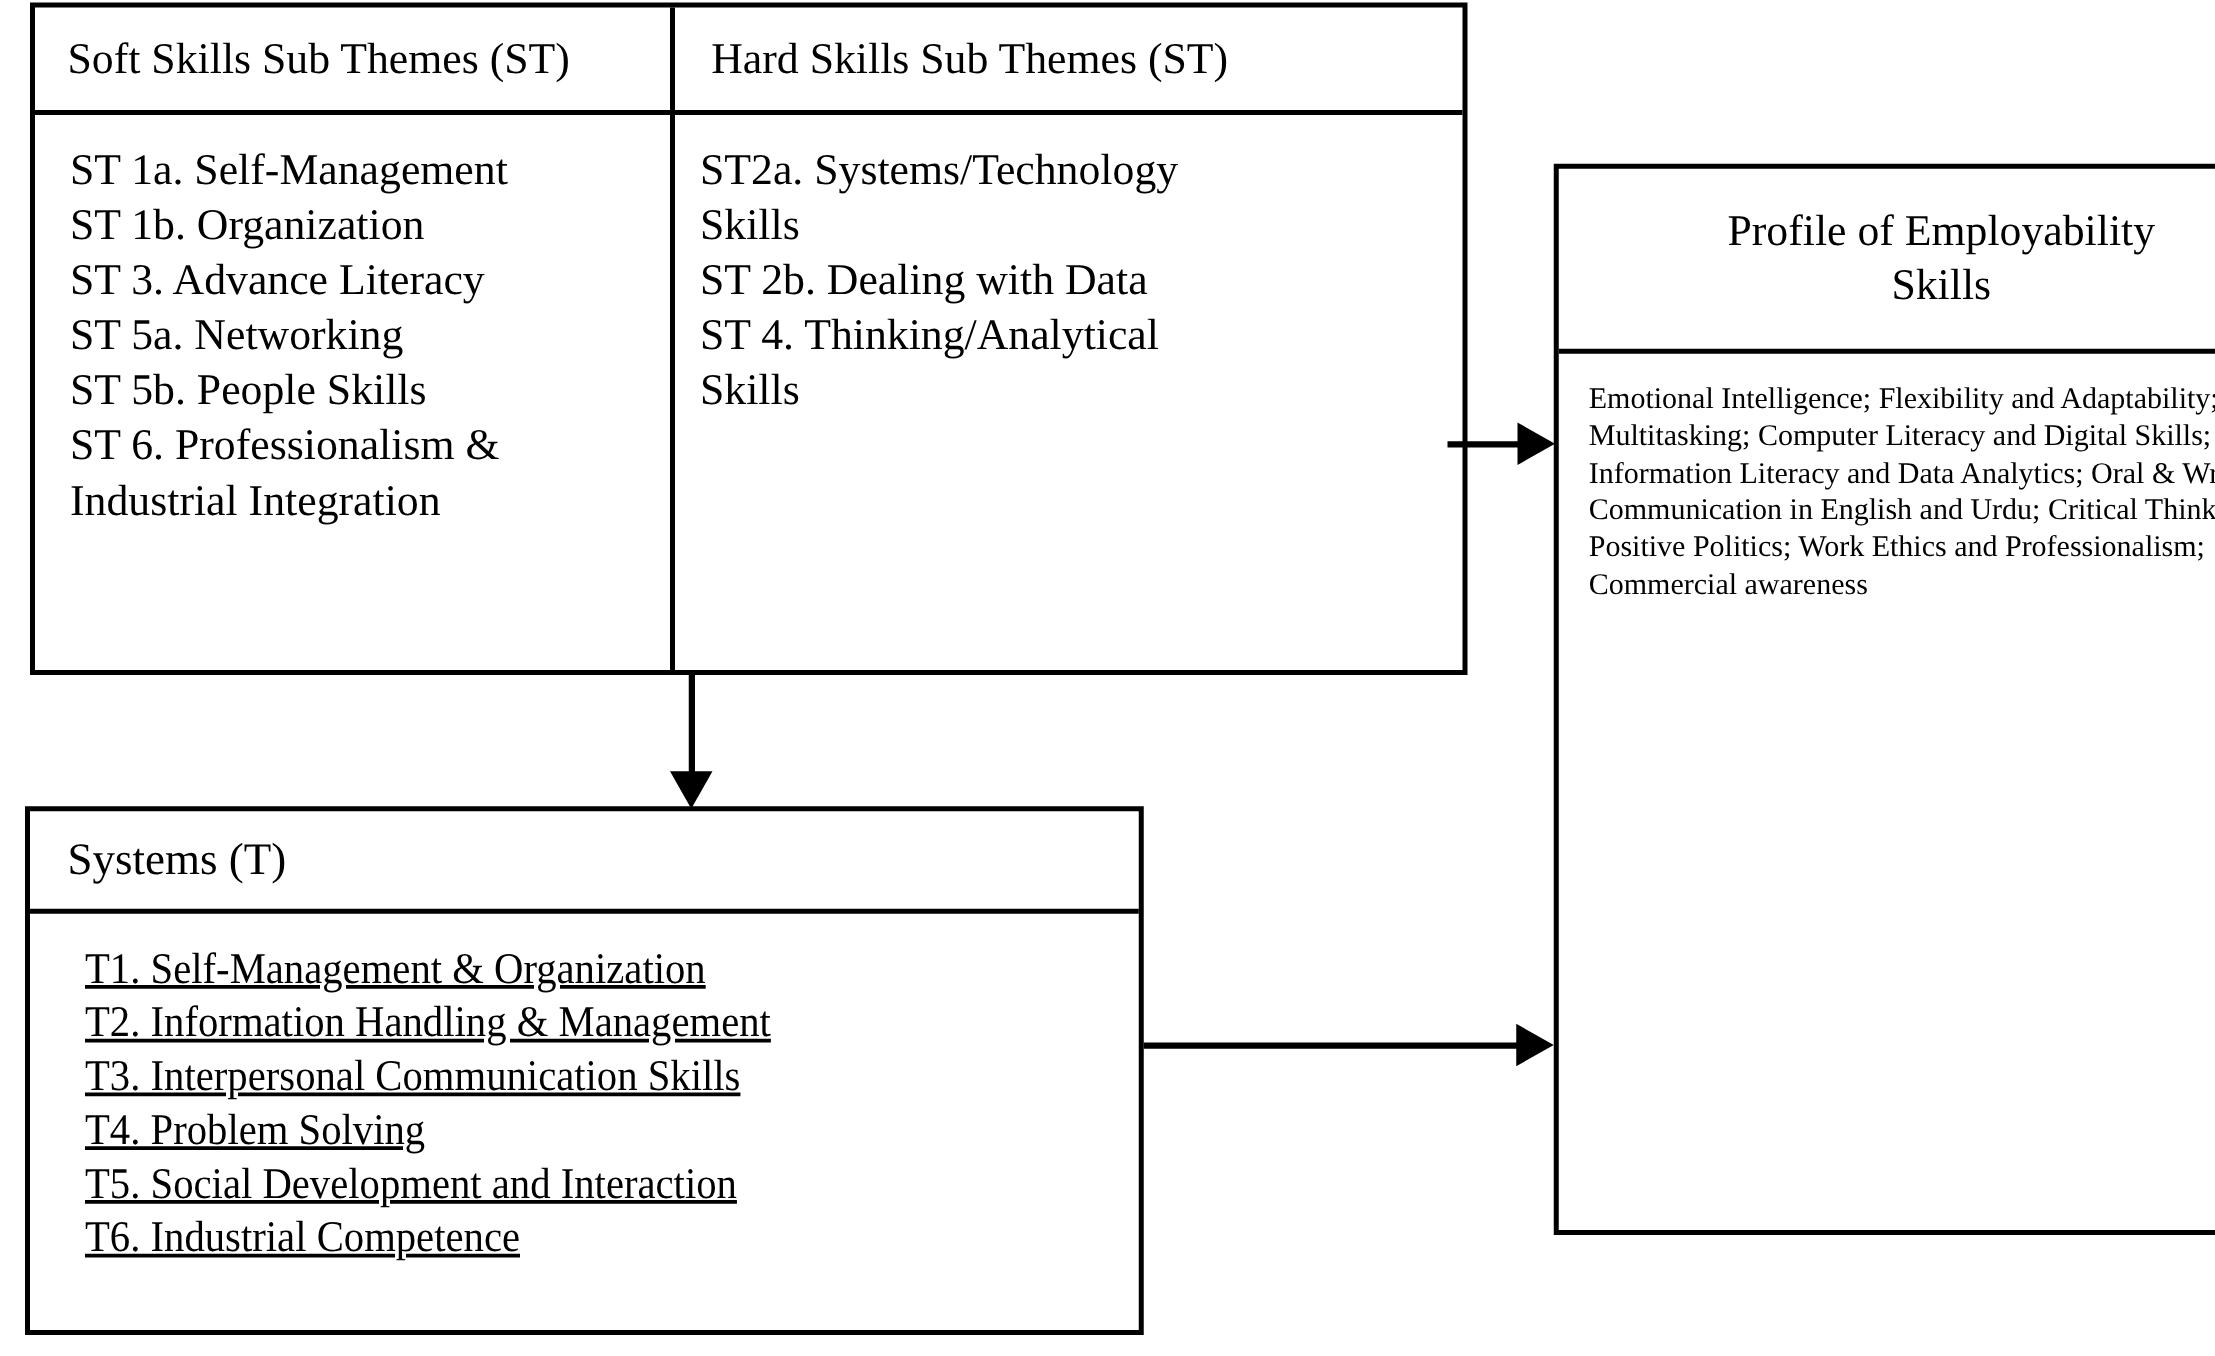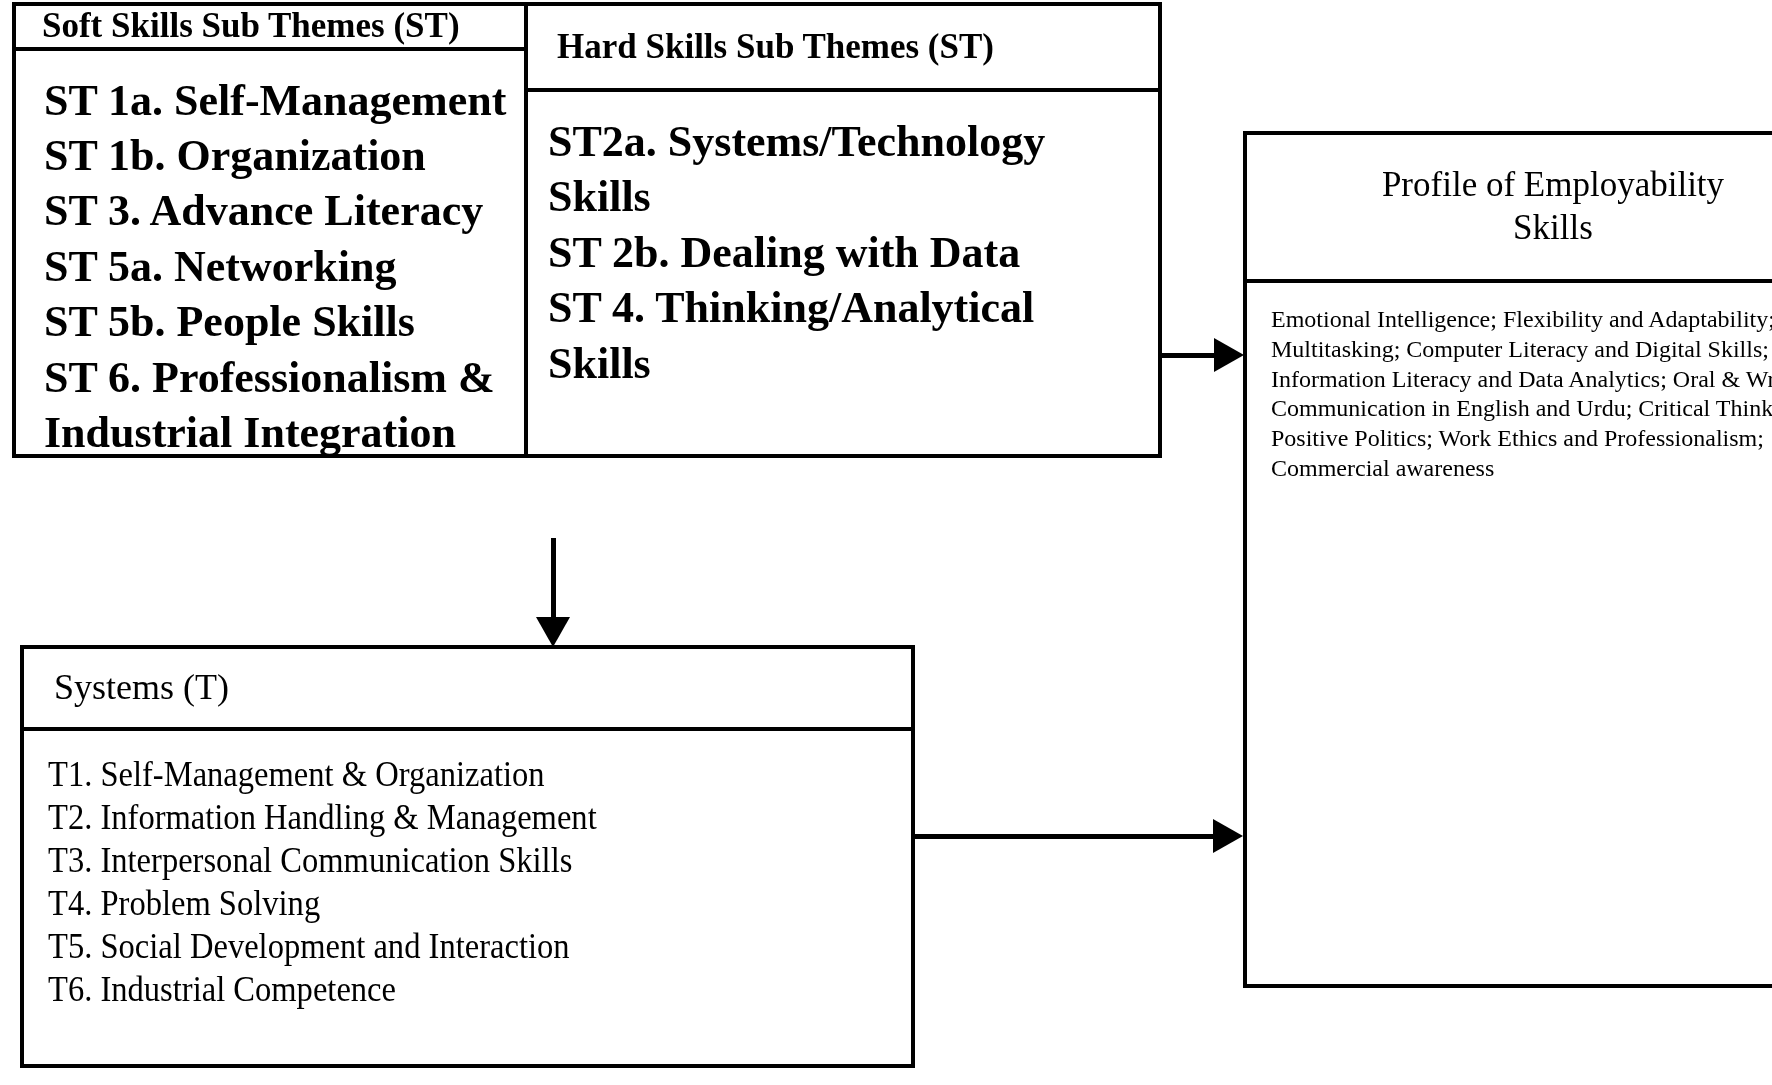--- a/index.html
+++ b/index.html
@@ -32,32 +32,31 @@
     border-bottom: 4px solid #000000;
     display: flex;
     align-items: center;
   }
   .hdr-text {
     font-size: 35px;
     line-height: 1.16;
     white-space: pre-line;
   }
   .body-text {
-    font-size: 44px;
+    font-size: 35px;
     line-height: 1.26;
     white-space: pre-line;
   }
 
   
   #top-box {
-    left: 12px;
+    left: 24px;
     top: 2px;
     width: 1150px;
-    height: 456px;
-    font-weight: bold;
+    height: 538px;
   }
   .top-cols {
     display: flex;
     width: 100%;
     height: 100%;
   }
   .top-col {
     box-sizing: border-box;
     display: flex;
     flex-direction: column;
@@ -97,21 +96,22 @@
   }
   #themes-box .hdr {
     height: 82px;
     padding-left: 30px;
   }
   #themes-box .hdr-text {
     font-size: 36px;
   }
   #themes-box .cell {
     flex: 1 1 auto;
-    padding: 22px 14px 0 24px;
+    padding: 22px 14px 0 44px;
+    text-decoration: underline;
   }
   #themes-box .body-text {
     font-size: 35px;
     line-height: 1.23;
     transform: scaleX(0.93);
     transform-origin: left center;
   }
 
   
   #profile-box {

